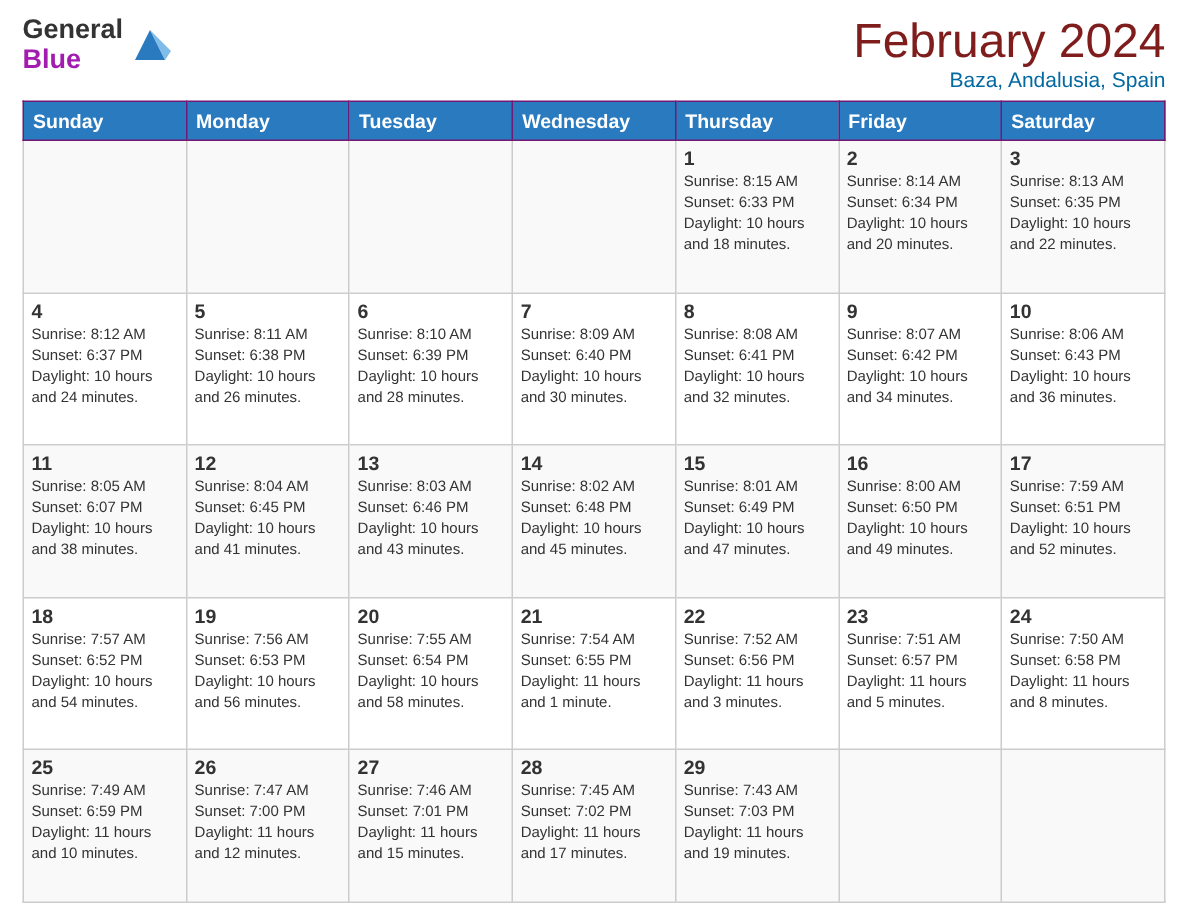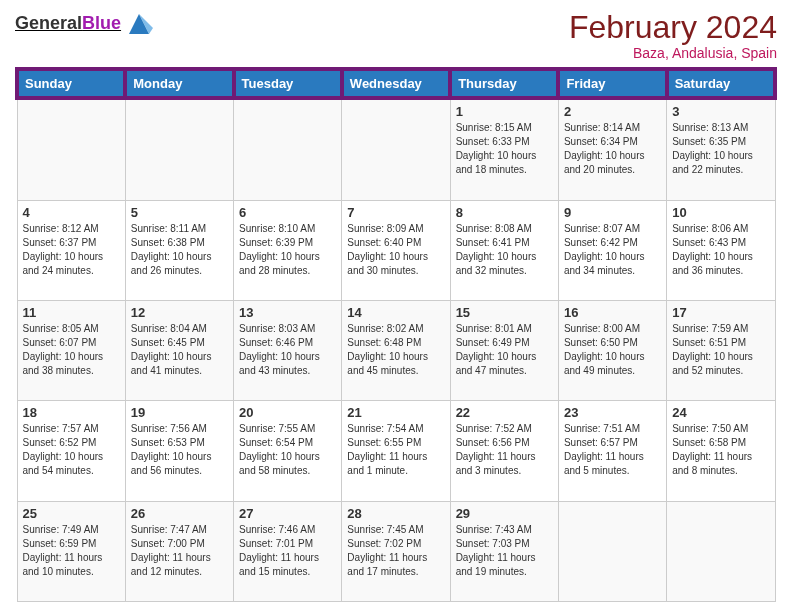--- a/index.html
+++ b/index.html
@@ -23,23 +23,22 @@
       align-items: flex-start;
       margin-bottom: 6px;
     }
     .logo {
       display: flex;
       align-items: center;
       gap: 2px;
     }
     .logo-text {
       display: flex;
-      flex-direction: row;
+      flex-direction: column;
       line-height: 1.1;
-      text-decoration: underline;
     }
     .logo-general {
       font-size: 18px;
       font-weight: bold;
       color: #333;
     }
     .logo-blue {
       font-size: 18px;
       font-weight: bold;
       color: #a21caf;
@@ -53,37 +52,37 @@
       text-align: right;
     }
     .main-title {
       font-size: 32px;
       font-weight: normal;
       color: #7f1d1d;
       line-height: 1.1;
     }
     .subtitle {
       font-size: 14px;
-      color: #be185d;
+      color: #0369a1;
     }
     .calendar {
       flex: 1;
       border: 1px solid #ccc;
       border-collapse: collapse;
       width: 100%;
       table-layout: fixed;
     }
     .calendar th {
       background: #2a7abf;
       color: #fff;
       text-align: left;
       padding: 5px 6px;
       font-size: 13px;
       font-weight: bold;
-      border: 4px solid #701a75;
+      border: 1px solid #701a75;
     }
     .calendar td {
       border: 1px solid #ccc;
       vertical-align: top;
       padding: 4px 5px;
       font-size: 10.5px;
       color: #333;
       width: calc(100% / 7);
       height: 82px;
     }

